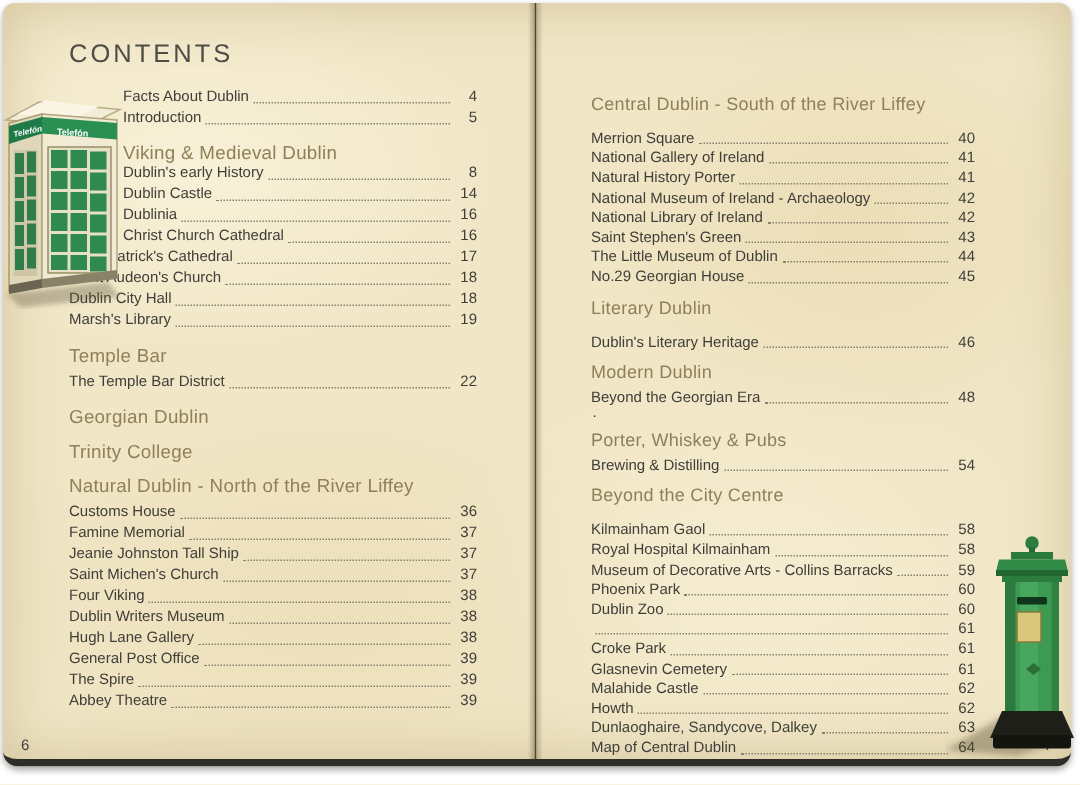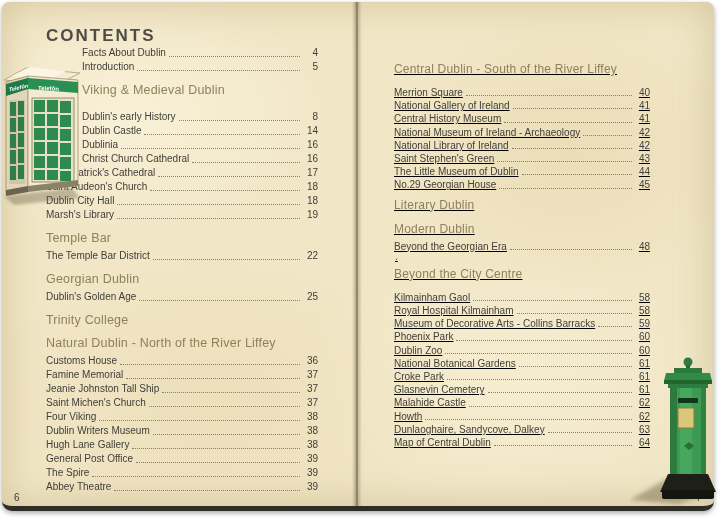--- a/index.html
+++ b/index.html
@@ -19,31 +19,31 @@
       #f1e6c6;
     border-bottom:5px solid #2e2d27;
     box-shadow:0 2px 5px rgba(0,0,0,.35), inset 0 0 38px rgba(164,142,88,.38);
   }
   .spine{
     position:absolute;left:350px;top:0;width:10px;height:100%;
     background:linear-gradient(to right, rgba(110,98,66,0) 0%, rgba(110,98,66,.45) 42%, #4c4636 50%, rgba(110,98,66,.35) 58%, rgba(110,98,66,0) 100%);
   }
   .page-content{position:absolute;z-index:1;}
   .left-content{left:44px;top:24px;width:272px;--lh:14px;}
-  .right-content{left:392px;top:54px;width:256px;text-decoration:underline;--lh:13.2px;}
+  .right-content{left:392px;top:54px;width:256px;--lh:13.2px;}
   .toc-title{
-    margin:0 0 0 0;font-size:17px;font-weight:bold;letter-spacing:2px;
+    margin:0 0 12px 0;font-size:17px;font-weight:normal;letter-spacing:2px;
     color:#4e4c45;
   }
   .toc-heading{
     font-size:12.5px;font-weight:normal;color:#8f8059;letter-spacing:.2px;
     margin:9px 0 4px 0;
   }
   .right-content .toc-heading{font-size:12px;margin:6px 0 4px 0;}
-  .toc-heading.big-gap{margin-bottom:13px;}
+  .toc-heading.big-gap{margin-bottom:0;}
   .right-content .toc-heading.big-gap{margin-bottom:10px;}
   .toc-heading.indent, .toc-row.indent{padding-left:36px;}
   .toc-row{
     display:flex;align-items:flex-end;
     font-size:10px;line-height:var(--lh);color:#3f3e39;
   }
   .toc-label{white-space:nowrap;}
   .toc-leader{flex:1;border-bottom:1px dotted #85836f;margin:0 3px 3px 3px;min-width:8px;}
   .toc-page{min-width:15px;text-align:right;}
   .stray-dot{font-size:10px;line-height:8px;color:#3f3e39;padding-left:1px;}
@@ -120,25 +120,20 @@
         <div class="toc-section">
           <div class="toc-heading">Temple Bar</div>
           <div class="toc-row">
             <span class="toc-label">The Temple Bar District</span>
             <span class="toc-leader"></span>
             <span class="toc-page">22</span>
           </div>
         </div>
         <div class="toc-section">
           <div class="toc-heading">Georgian Dublin</div>
-          <div class="toc-row">
-            <span class="toc-label">Dublin's Golden Age</span>
-            <span class="toc-leader"></span>
-            <span class="toc-page">25</span>
-          </div>
         </div>
         <div class="toc-section">
           <div class="toc-heading">Trinity College</div>
         </div>
         <div class="toc-section">
           <div class="toc-heading">Natural Dublin - North of the River Liffey</div>
           <div class="toc-row">
             <span class="toc-label">Customs House</span>
             <span class="toc-leader"></span>
             <span class="toc-page">36</span>
@@ -201,21 +196,21 @@
             <span class="toc-label">Merrion Square</span>
             <span class="toc-leader"></span>
             <span class="toc-page">40</span>
           </div>
           <div class="toc-row">
             <span class="toc-label">National Gallery of Ireland</span>
             <span class="toc-leader"></span>
             <span class="toc-page">41</span>
           </div>
           <div class="toc-row">
-            <span class="toc-label">Central History Museum</span>
+            <span class="toc-label">Natural History Porter</span>
             <span class="toc-leader"></span>
             <span class="toc-page">41</span>
           </div>
           <div class="toc-row">
             <span class="toc-label">National Museum of Ireland - Archaeology</span>
             <span class="toc-leader"></span>
             <span class="toc-page">42</span>
           </div>
           <div class="toc-row">
             <span class="toc-label">National Library of Ireland</span>
@@ -233,31 +228,44 @@
             <span class="toc-page">44</span>
           </div>
           <div class="toc-row">
             <span class="toc-label">No.29 Georgian House</span>
             <span class="toc-leader"></span>
             <span class="toc-page">45</span>
           </div>
         </div>
         <div class="toc-section">
           <div class="toc-heading big-gap">Literary Dublin</div>
+          <div class="toc-row">
+            <span class="toc-label">Dublin's Literary Heritage</span>
+            <span class="toc-leader"></span>
+            <span class="toc-page">46</span>
+          </div>
         </div>
         <div class="toc-section">
           <div class="toc-heading">Modern Dublin</div>
           <div class="toc-row">
             <span class="toc-label">Beyond the Georgian Era</span>
             <span class="toc-leader"></span>
             <span class="toc-page">48</span>
           </div>
           <div class="stray-dot">.</div>
         </div>
         <div class="toc-section">
+          <div class="toc-heading">Porter, Whiskey &amp; Pubs</div>
+          <div class="toc-row">
+            <span class="toc-label">Brewing &amp; Distilling</span>
+            <span class="toc-leader"></span>
+            <span class="toc-page">54</span>
+          </div>
+        </div>
+        <div class="toc-section">
           <div class="toc-heading big-gap">Beyond the City Centre</div>
           <div class="toc-row">
             <span class="toc-label">Kilmainham Gaol</span>
             <span class="toc-leader"></span>
             <span class="toc-page">58</span>
           </div>
           <div class="toc-row">
             <span class="toc-label">Royal Hospital Kilmainham</span>
             <span class="toc-leader"></span>
             <span class="toc-page">58</span>
@@ -271,21 +279,20 @@
             <span class="toc-label">Phoenix Park</span>
             <span class="toc-leader"></span>
             <span class="toc-page">60</span>
           </div>
           <div class="toc-row">
             <span class="toc-label">Dublin Zoo</span>
             <span class="toc-leader"></span>
             <span class="toc-page">60</span>
           </div>
           <div class="toc-row">
-            <span class="toc-label">National Botanical Gardens</span>
             <span class="toc-leader"></span>
             <span class="toc-page">61</span>
           </div>
           <div class="toc-row">
             <span class="toc-label">Croke Park</span>
             <span class="toc-leader"></span>
             <span class="toc-page">61</span>
           </div>
           <div class="toc-row">
             <span class="toc-label">Glasnevin Cemetery</span>

